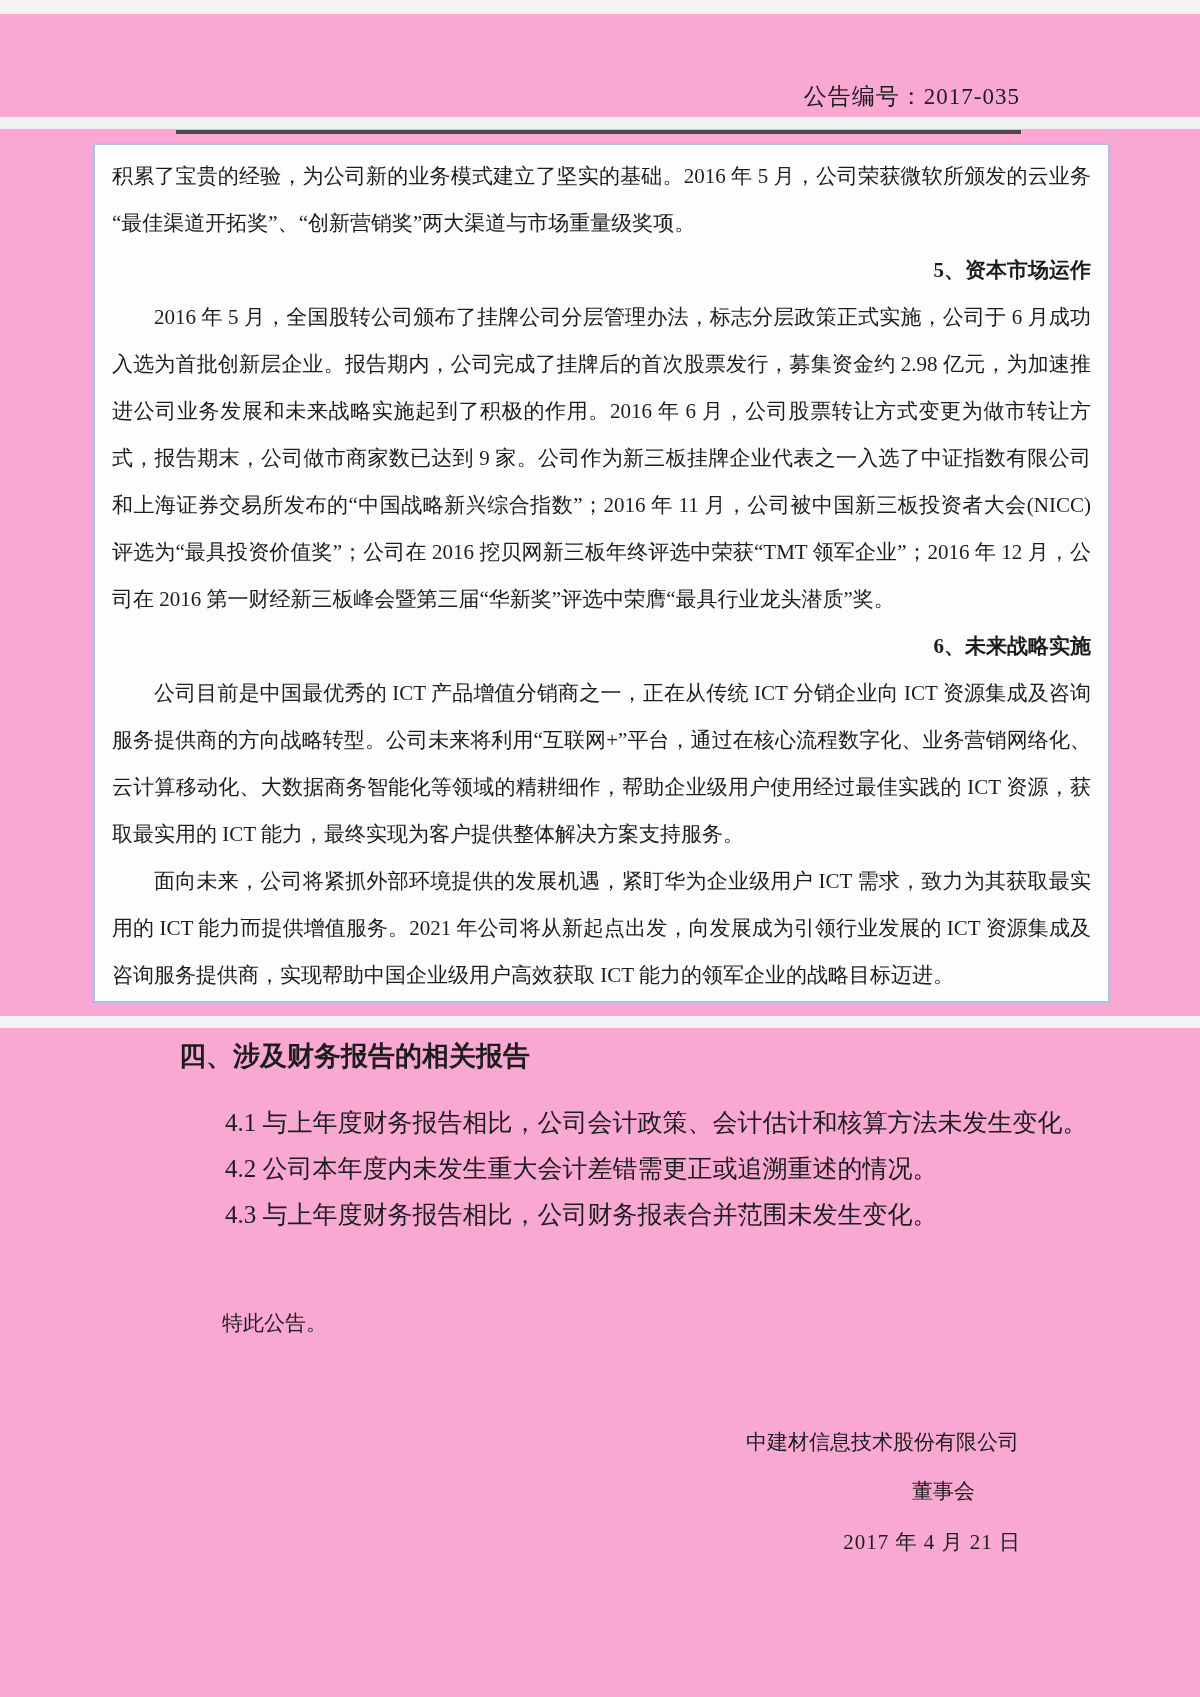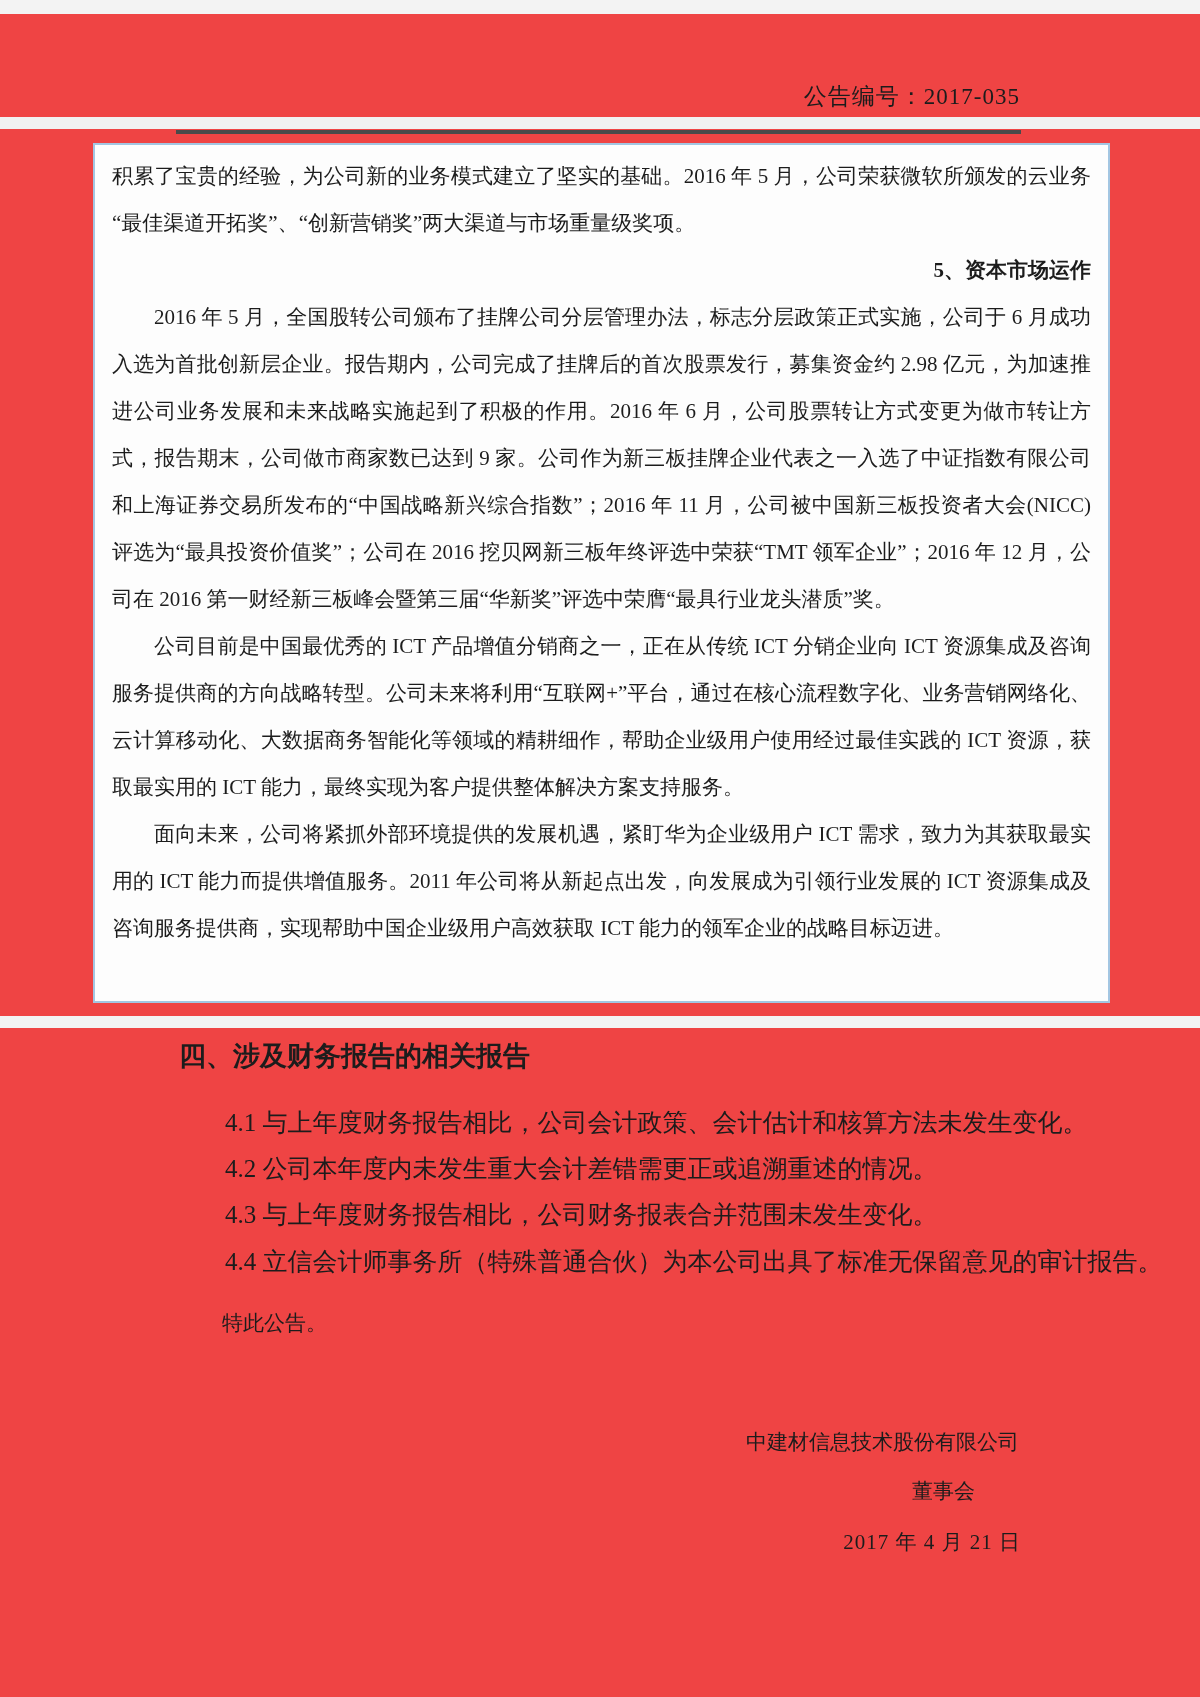--- a/index.html
+++ b/index.html
@@ -1,20 +1,20 @@
 <!DOCTYPE html>
 <html lang="zh"><head>
 <meta charset="utf-8">
 <style>
   html,body{margin:0;padding:0;background:#e9e9e9;}
   .page{
     position:relative;
     width:1200px;height:1697px;
     margin:0 auto;
-    background:#ef4444;
+    background:#f9a8d4;
     font-family:"Liberation Serif","DejaVu Serif",serif;
     color:#1c1c1c;
     overflow:hidden;
   }
   .band{position:absolute;left:0;width:1200px;background:#f3f3f3;}
   .band-top{top:0;height:14px;}
   .band-upper{top:117px;height:12px;background:#f1f1f1;}
   .band-mid{top:1016px;height:12px;}
   .doc-number{
     position:absolute;top:82px;right:180px;
@@ -71,30 +71,30 @@
   <div class="band band-mid"></div>
 
   <div class="doc-number">公告编号：2017-035</div>
 
   <div class="header-rule"></div>
 
   <div class="boxed">
     <p>积累了宝贵的经验，为公司新的业务模式建立了坚实的基础。2016 年 5 月，公司荣获微软所颁发的云业务“最佳渠道开拓奖”、“创新营销奖”两大渠道与市场重量级奖项。</p>
     <p class="h-num ind">5、资本市场运作</p>
     <p class="ind">2016 年 5 月，全国股转公司颁布了挂牌公司分层管理办法，标志分层政策正式实施，公司于 6 月成功入选为首批创新层企业。报告期内，公司完成了挂牌后的首次股票发行，募集资金约 2.98 亿元，为加速推进公司业务发展和未来战略实施起到了积极的作用。2016 年 6 月，公司股票转让方式变更为做市转让方式，报告期末，公司做市商家数已达到 9 家。公司作为新三板挂牌企业代表之一入选了中证指数有限公司和上海证券交易所发布的“中国战略新兴综合指数”；2016 年 11 月，公司被中国新三板投资者大会(NICC)评选为“最具投资价值奖”；公司在 2016 挖贝网新三板年终评选中荣获“TMT 领军企业”；2016 年 12 月，公司在 2016 第一财经新三板峰会暨第三届“华新奖”评选中荣膺“最具行业龙头潜质”奖。</p>
+    <p class="h-num ind">6、未来战略实施</p>
     <p class="ind">公司目前是中国最优秀的 ICT 产品增值分销商之一，正在从传统 ICT 分销企业向 ICT 资源集成及咨询服务提供商的方向战略转型。公司未来将利用“互联网+”平台，通过在核心流程数字化、业务营销网络化、云计算移动化、大数据商务智能化等领域的精耕细作，帮助企业级用户使用经过最佳实践的 ICT 资源，获取最实用的 ICT 能力，最终实现为客户提供整体解决方案支持服务。</p>
-    <p class="ind">面向未来，公司将紧抓外部环境提供的发展机遇，紧盯华为企业级用户 ICT 需求，致力为其获取最实用的 ICT 能力而提供增值服务。2011 年公司将从新起点出发，向发展成为引领行业发展的 ICT 资源集成及咨询服务提供商，实现帮助中国企业级用户高效获取 ICT 能力的领军企业的战略目标迈进。</p>
+    <p class="ind">面向未来，公司将紧抓外部环境提供的发展机遇，紧盯华为企业级用户 ICT 需求，致力为其获取最实用的 ICT 能力而提供增值服务。2021 年公司将从新起点出发，向发展成为引领行业发展的 ICT 资源集成及咨询服务提供商，实现帮助中国企业级用户高效获取 ICT 能力的领军企业的战略目标迈进。</p>
   </div>
 
   <h2 class="sec4">四、涉及财务报告的相关报告</h2>
 
   <div class="item i1">4.1 与上年度财务报告相比，公司会计政策、会计估计和核算方法未发生变化。</div>
   <div class="item i2">4.2 公司本年度内未发生重大会计差错需更正或追溯重述的情况。</div>
   <div class="item i3">4.3 与上年度财务报告相比，公司财务报表合并范围未发生变化。</div>
-  <div class="item i4">4.4 立信会计师事务所（特殊普通合伙）为本公司出具了标准无保留意见的审计报告。</div>
 
   <div class="closing">特此公告。</div>
 
   <div class="sig sig-company">中建材信息技术股份有限公司</div>
   <div class="sig sig-board">董事会</div>
   <div class="sig sig-date">2017 年 4 月 21 日</div>
 
 </div>
 
 </body></html>

